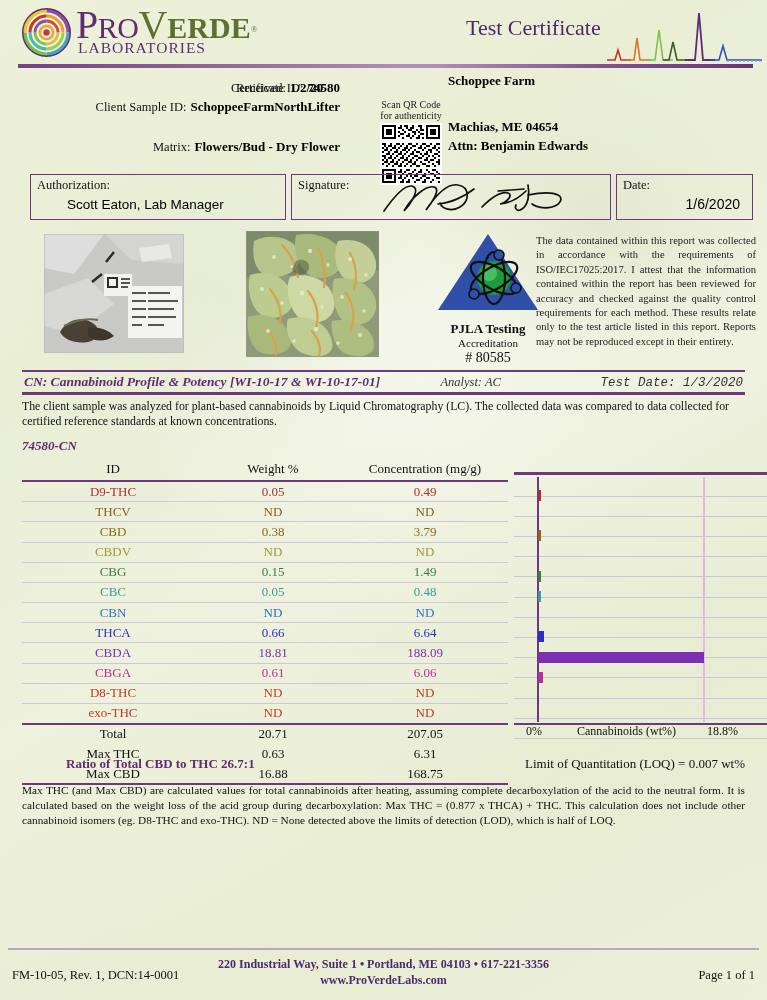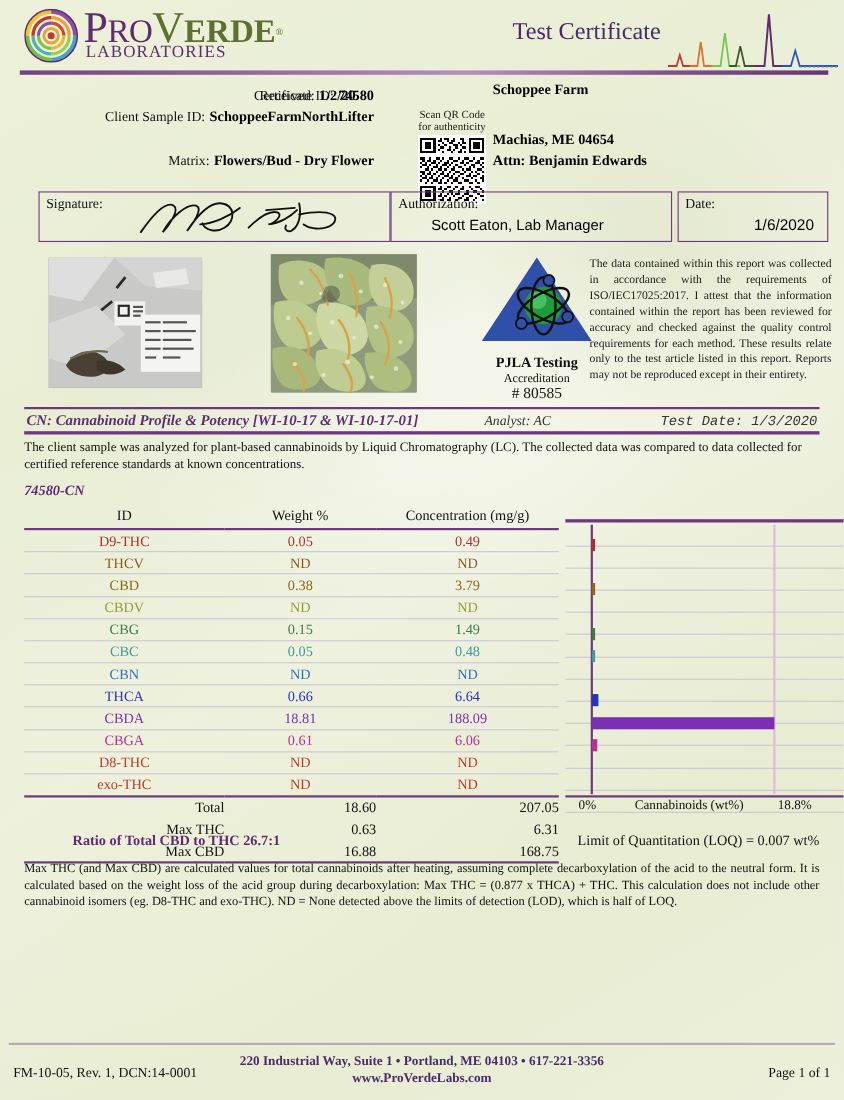--- a/index.html
+++ b/index.html
@@ -110,21 +110,21 @@
   .tbl { position: absolute; left: 0; top: 0; width: 486px; }
   .tbl table { width: 100%; border-collapse: collapse; }
   .tbl th { font-size: 13px; font-weight: normal; color: #111; padding: 1px 0 3px; text-align: center; }
   .tbl th.c1 { width: 182px; }
   .tbl th.c2 { width: 138px; }
   .tbl th.c3 { width: 166px; }
   .tbl td { font-size: 13px; text-align: center; height: 20.2px; padding: 0;
             border-bottom: 1px solid #cdc6d4; }
   .tbl tr.first td { border-top: 2px solid #6b3a7d; }
   .tbl tr.sumtop td { border-top: 2px solid #6b3a7d; border-bottom: 0; }
-  .tbl tr.sum td { border-bottom: 0; color: #111; text-align: right; }
+  .tbl tr.sum td { border-bottom: 0; color: #111; }
   .tbl tr.sumlast td { border-bottom: 2.4px solid #6b3a7d; }
 
   .chart { position: absolute; left: 492px; top: 0; width: 253px; height: 290px; }
   .chart-plot { position: absolute; left: 0; top: 17px; width: 253px; height: 245px; }
   .axis-left { position: absolute; left: 23px; top: 0; width: 2px; height: 245px; background: #6b3a7d; }
   .axis-right { position: absolute; left: 189px; top: 0; width: 2px; height: 245px; background: #d8bde0; }
   .grid-top { position: absolute; left: 0; right: 0; top: -5px; height: 2.4px; background: #6b3a7d; }
   .grid-bot { position: absolute; left: 0; right: 0; bottom: -3px; height: 2.4px; background: #6b3a7d; }
   .gline { position: absolute; left: 0; right: 0; height: 1px; background: #cdc6d4; }
   .bar { position: absolute; height: 11px; }
@@ -418,38 +418,38 @@
     </div>
 
     <div class="client">
       <div class="nm">Schoppee Farm</div>
       <div class="ad">Machias, ME  04654</div>
       <div class="at">Attn: Benjamin Edwards</div>
     </div>
   </div>
 
   <div class="authbar">
+    <div class="abox a1">
+      <span class="t">Authorization:</span>
+      <span class="v">Scott Eaton, Lab Manager</span>
+    </div>
     <div class="abox a2">
       <span class="t">Signature:</span>
       <span class="sigwrap">
         <svg viewBox="0 0 200 40" width="200" height="40">
           <g fill="none" stroke="#111" stroke-width="1.7" stroke-linecap="round">
             <path d="M6 34 C20 14, 30 6, 36 10 C42 14, 30 30, 26 34 C34 20, 48 8, 56 10 C64 12, 52 28, 48 33 C58 18, 70 6, 80 8 C92 10, 92 24, 82 30 C74 35, 64 32, 62 26"></path>
             <path d="M60 27 C72 26, 86 20, 96 12"></path>
             <path d="M104 30 C112 22, 122 14, 130 16 C136 18, 128 26, 122 27 C132 26, 142 20, 148 14"></path>
             <path d="M120 14 L146 12"></path>
             <path d="M150 8 C152 18, 150 28, 144 32 C140 35, 136 32, 138 28"></path>
             <path d="M150 18 C160 16, 172 14, 180 18 C186 21, 182 28, 174 30 C166 32, 158 30, 154 27"></path>
           </g>
         </svg>
       </span>
-    </div>
-    <div class="abox a1">
-      <span class="t">Authorization:</span>
-      <span class="v">Scott Eaton, Lab Manager</span>
     </div>
     <div class="abox a3">
       <span class="t">Date:</span>
       <span class="v">1/6/2020</span>
     </div>
   </div>
 
   <div class="media">
     <div class="ph ph1">
       <svg viewBox="0 0 140 119" width="140" height="119">
@@ -633,21 +633,21 @@
               <td style="color: rgb(192, 57, 43);">ND</td>
               <td style="color: rgb(192, 57, 43);">ND</td>
             </tr>
             <tr>
               <td style="color: rgb(192, 57, 43);">exo-THC</td>
               <td style="color: rgb(192, 57, 43);">ND</td>
               <td style="color: rgb(192, 57, 43);">ND</td>
             </tr>
             <tr class="sum sumtop">
               <td>Total</td>
-              <td>18.60</td>
+              <td>20.71</td>
               <td>207.05</td>
             </tr>
             <tr class="sum">
               <td>Max THC</td>
               <td>0.63</td>
               <td>6.31</td>
             </tr>
             <tr class="sum sumlast">
               <td>Max CBD</td>
               <td>16.88</td>

